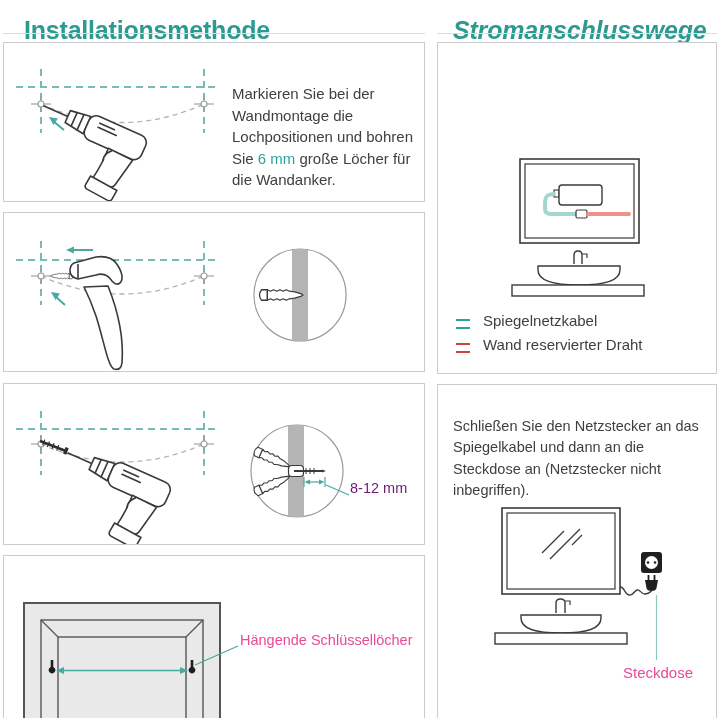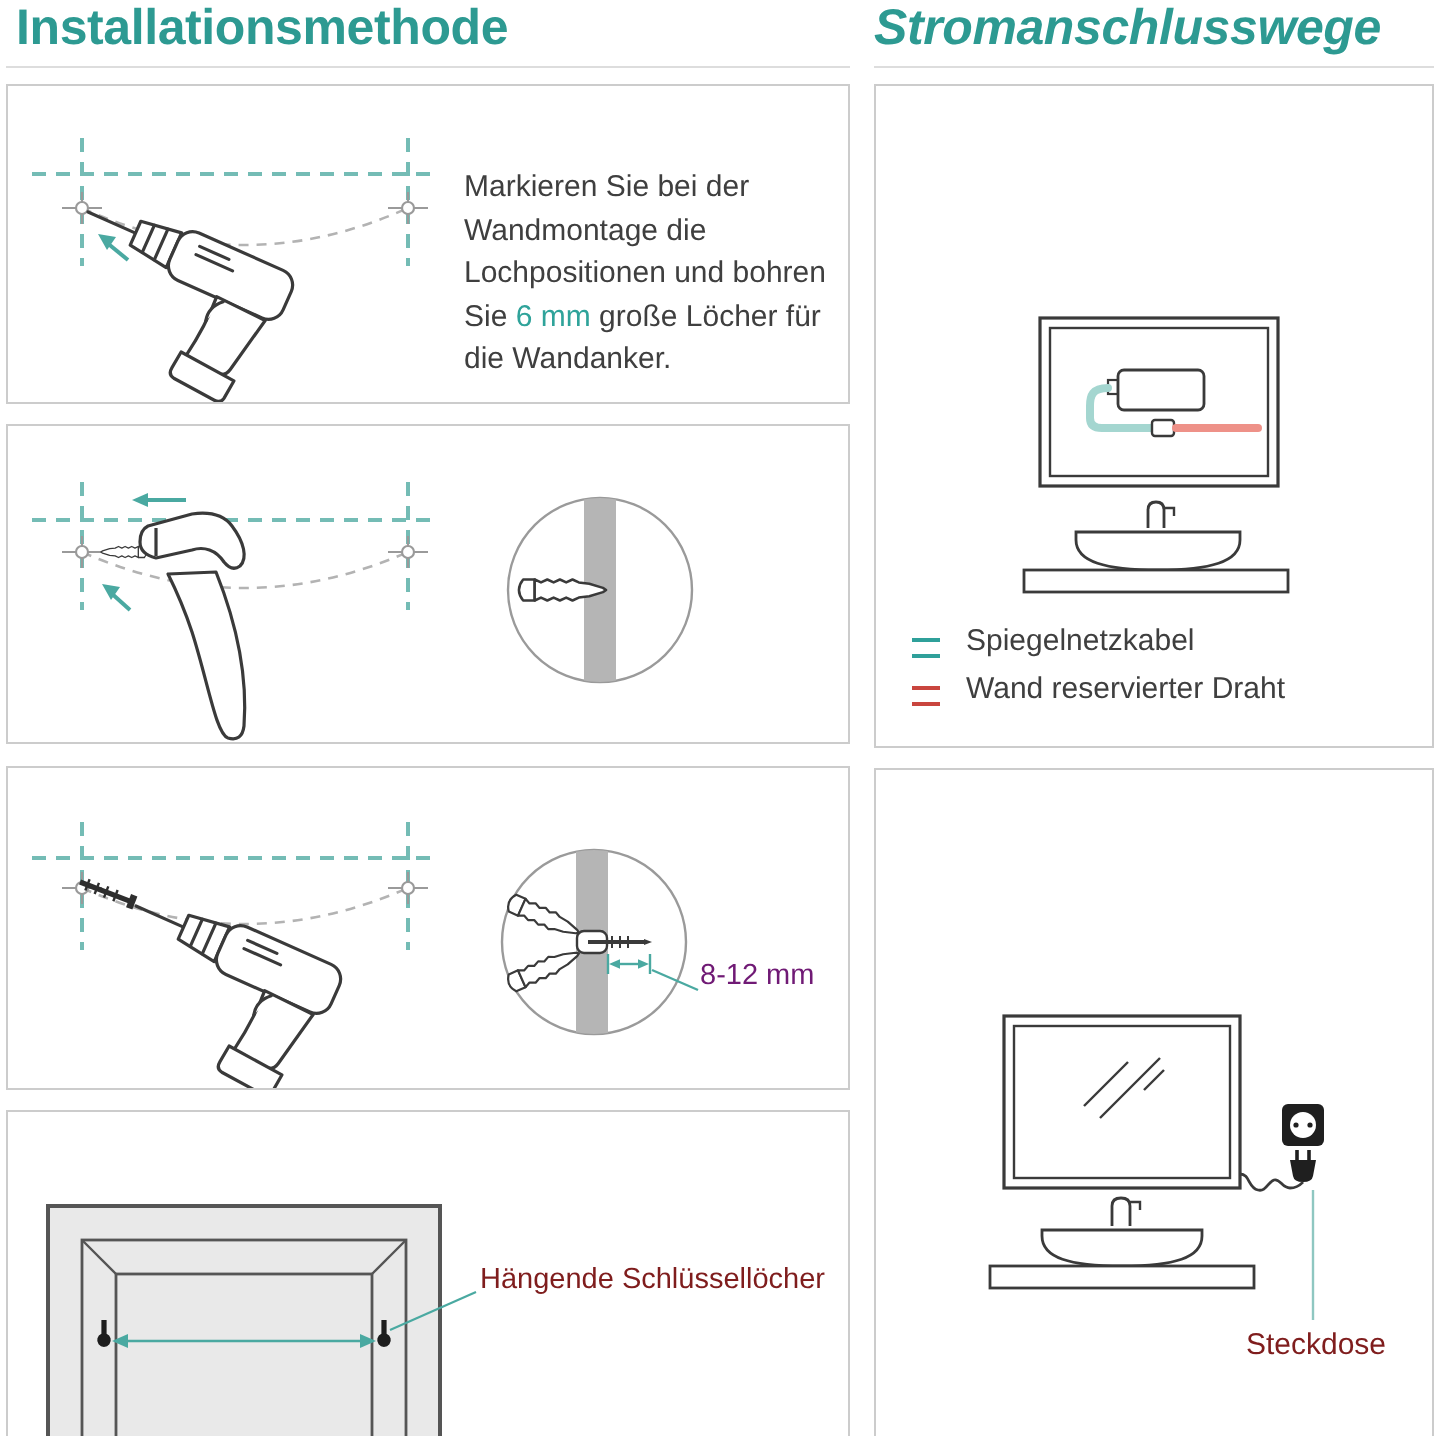--- a/index.html
+++ b/index.html
@@ -1,21 +1,21 @@
 <!DOCTYPE html>
 <html><head>
 <meta charset="utf-8">
 <style>
   html,body{margin:0;padding:0;}
   .page{
     position:relative; width:720px; height:718px; background:#ffffff;
     overflow:hidden; font-family:"Liberation Sans", sans-serif; color:#3f3f3f;
   }
   .col-title{
-    position:absolute; top:0; margin:0; font-size:25px; font-weight:700;
+    position:absolute; top:0; margin:16px; font-size:25px; font-weight:700;
     color:#2d9a92; letter-spacing:-0.2px;text-align:right;
   }
   .title-left{left:8px;}
   .title-right{left:437px;font-style:italic;}
   .col-rule{position:absolute; top:33px; height:1px; background:#dddddd;}
   .rule-left{left:3px; width:422px;}
   .rule-right{left:437px; width:280px;}
 
   .panel{position:absolute; border:1px solid #cccccc; background:#ffffff; box-sizing:border-box;}
   .pl1{left:3px; top:42px;  width:422px; height:160px;}
@@ -28,21 +28,21 @@
   .panel svg{position:absolute; left:0; top:0;}
 
   .step-text{
     position:absolute; font-size:15px; line-height:21.5px; color:#3f3f3f;
   }
   .t-pl1{left:228px; top:25px; width:194px;margin-top:15px;}
   .t-pr1{left:15px;  top:14px; width:258px; font-size:14.5px;}
   .t-pr2{left:15px;  top:16px; width:258px; font-size:14.5px;}
   .hl{color:#2fa39a;}
 
-  .mini-label{position:absolute; font-size:14.5px; color:#7f1d1d; white-space:nowrap;}
+  .mini-label{position:absolute; font-size:14.5px; color:#ec4899; white-space:nowrap;}
   .depth-label{left:346px; top:96px; color:#701a75;}
   .keyhole-label{left:236px; top:76px;}
   .socket-label{left:150px; top:279px; width:140px; text-align:center; white-space:nowrap; font-size:15px;}
 
   .legend{position:absolute; left:14px; top:269px;}
   .legend-row{display:flex; align-items:flex-end; margin-bottom:7px;}
   .legend-line{display:inline-block; width:14px; height:6px; margin:0 13px 0 4px;}
   .legend-line.teal{border-top:2.4px solid #2fa09a; border-bottom:2.4px solid #2fa09a;}
   .legend-line.red {border-top:2.4px solid #c9453e; border-bottom:2.4px solid #c9453e;}
   .legend-row span.lbl{font-size:15px;}
@@ -268,16 +268,17 @@
       </g>
       <path d="M182,202 C187,202 186,209 191,210 C195,211 196,206 199,205 C202,204 203,209 207,209 C211,209 212.5,207 213.5,206" stroke="#3a3a3a" stroke-width="1.4" fill="none"></path>
       <line x1="218.5" y1="210" x2="218.5" y2="275" stroke="#8fc7c1" stroke-width="1.2"></line>
       <g stroke="#3a3a3a" stroke-width="1.4" fill="#ffffff">
         <path d="M118,228 L118,218 Q118,214 122.5,214 Q127,214 127,218 L127,228" fill="none"></path>
         <path d="M127,216 L132,216 L132,220" fill="none" stroke-width="1.2"></path>
         <path d="M83,230 L163,230 L163,233 C163,244 149,248 123,248 C97,248 83,244 83,233 Z"></path>
         <rect x="57" y="248" width="132" height="11"></rect>
       </g>
     </svg>
+    <p class="step-text t-pr2">Schließen Sie den Netzstecker an das Spiegelkabel und dann an die Steckdose an (Netzstecker nicht inbegriffen).</p>
     <div class="mini-label socket-label">Steckdose</div>
   </div>
 
 </div>
 
 </body></html>

